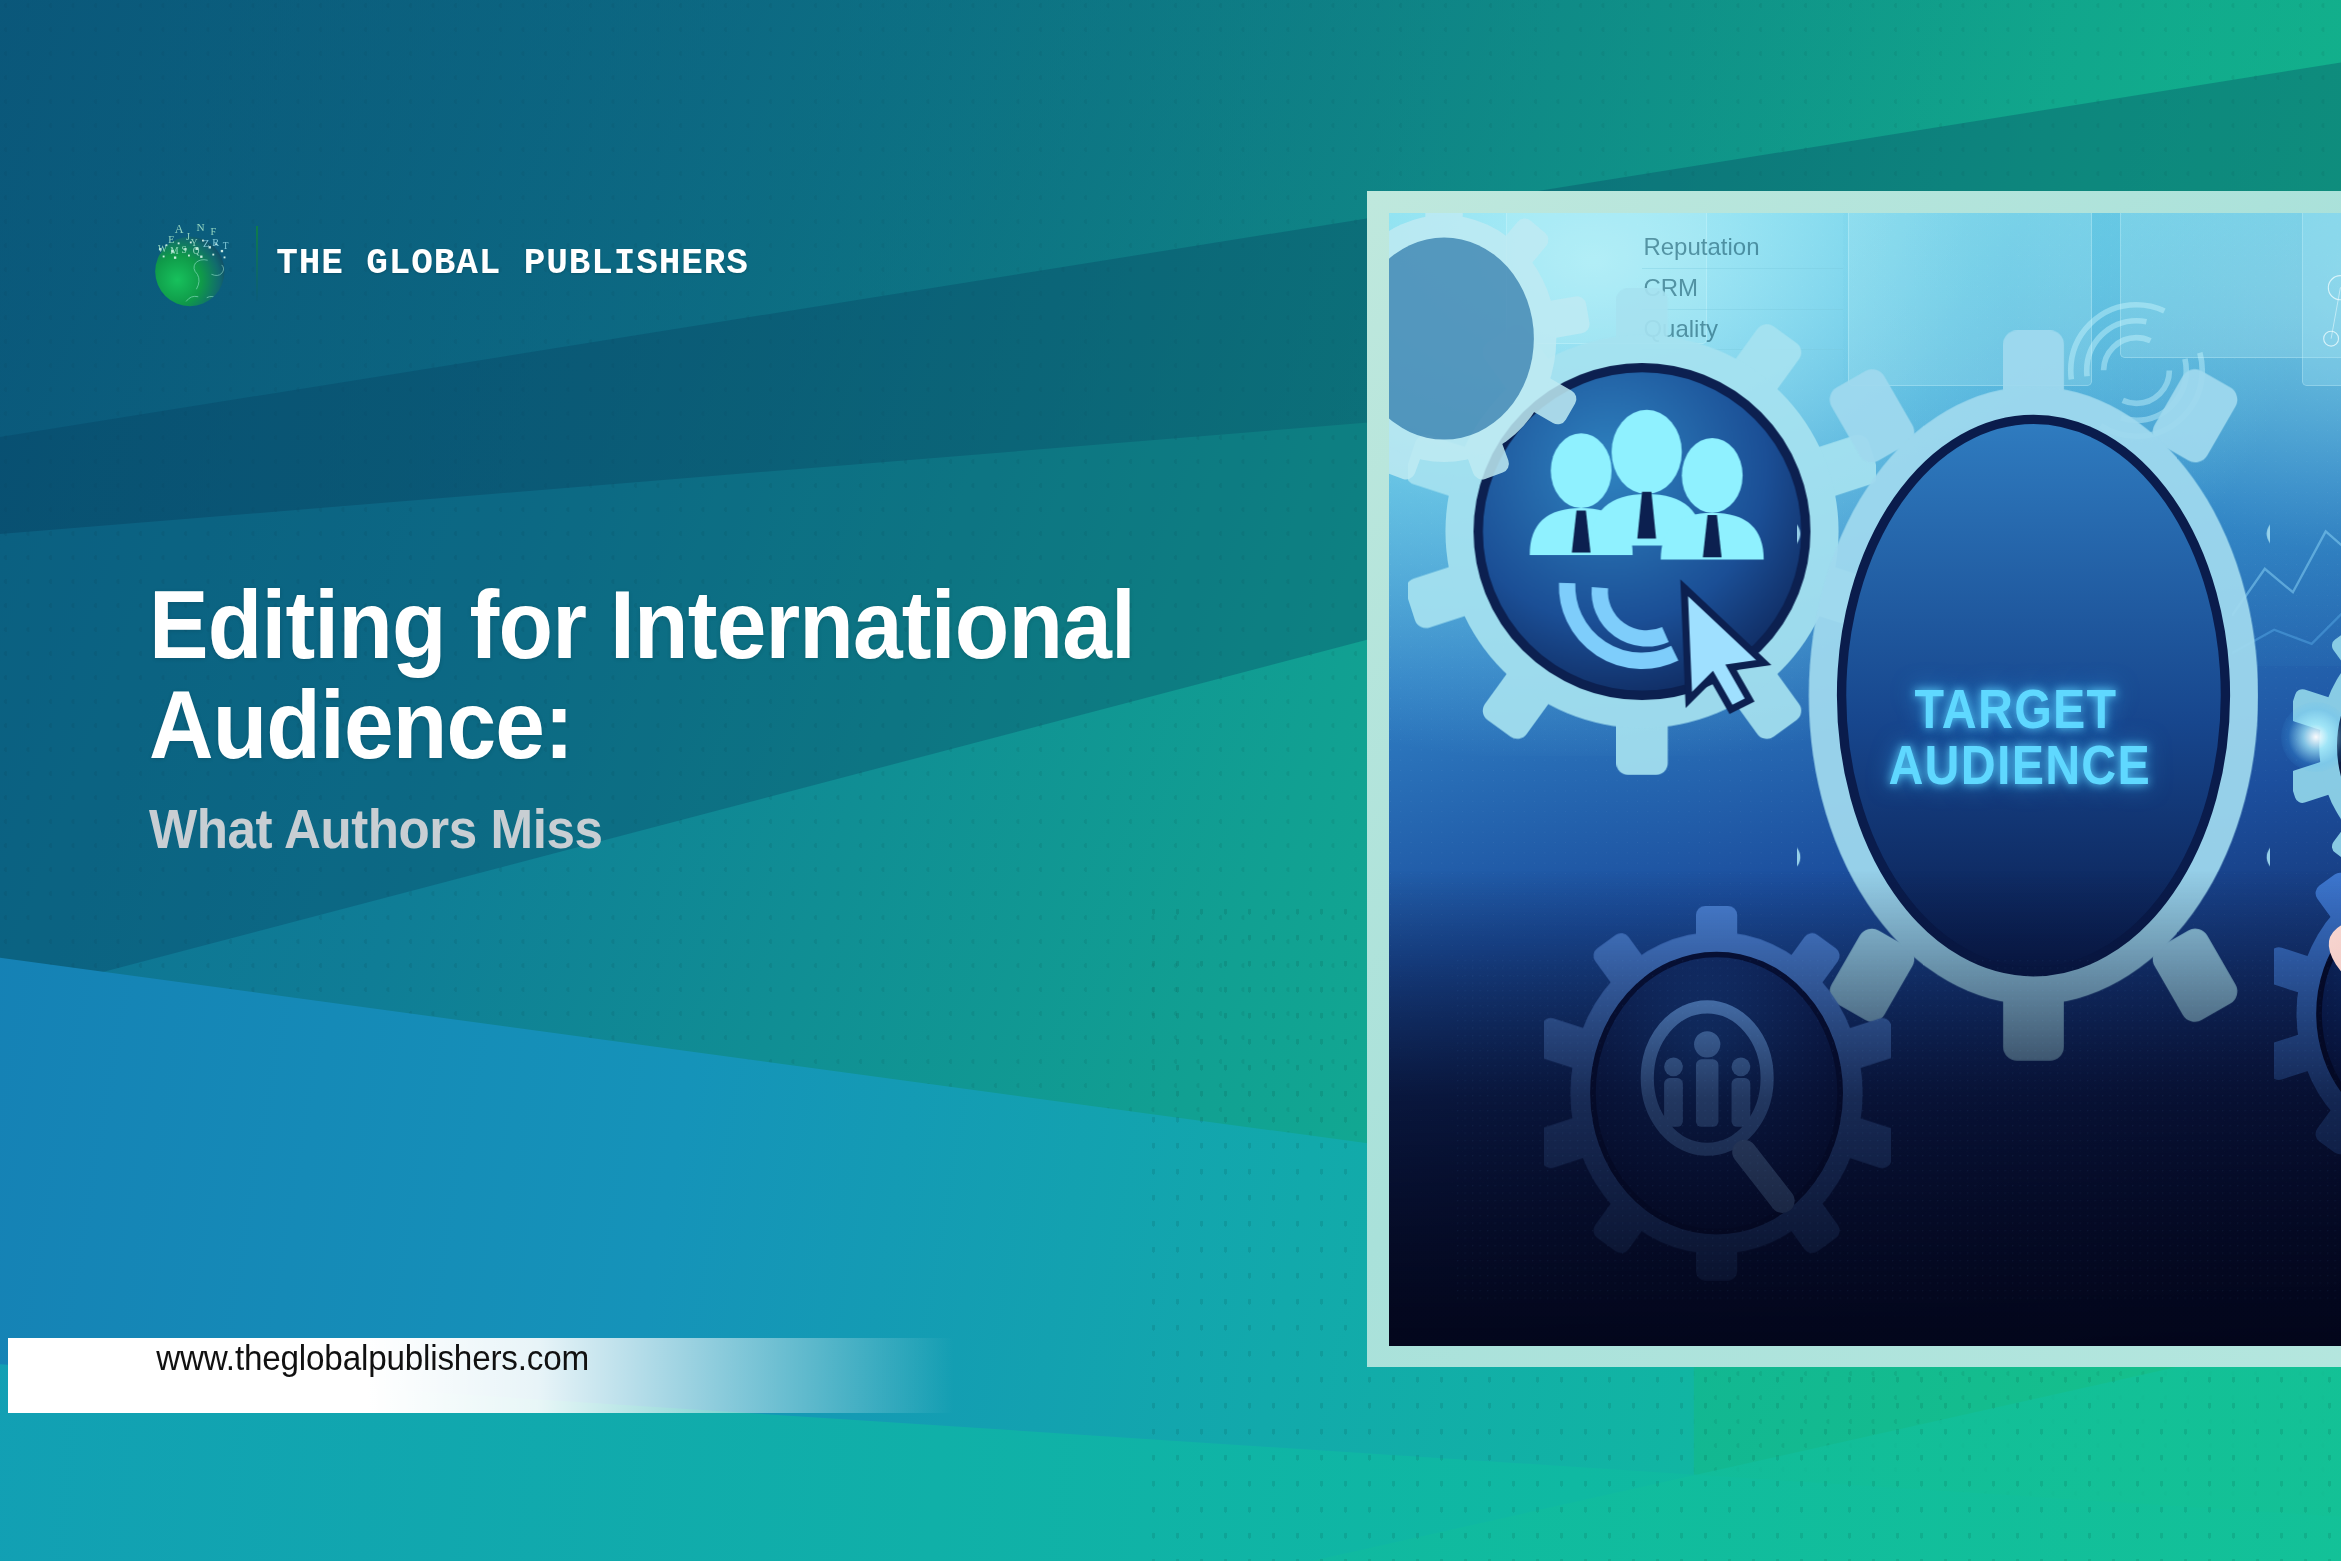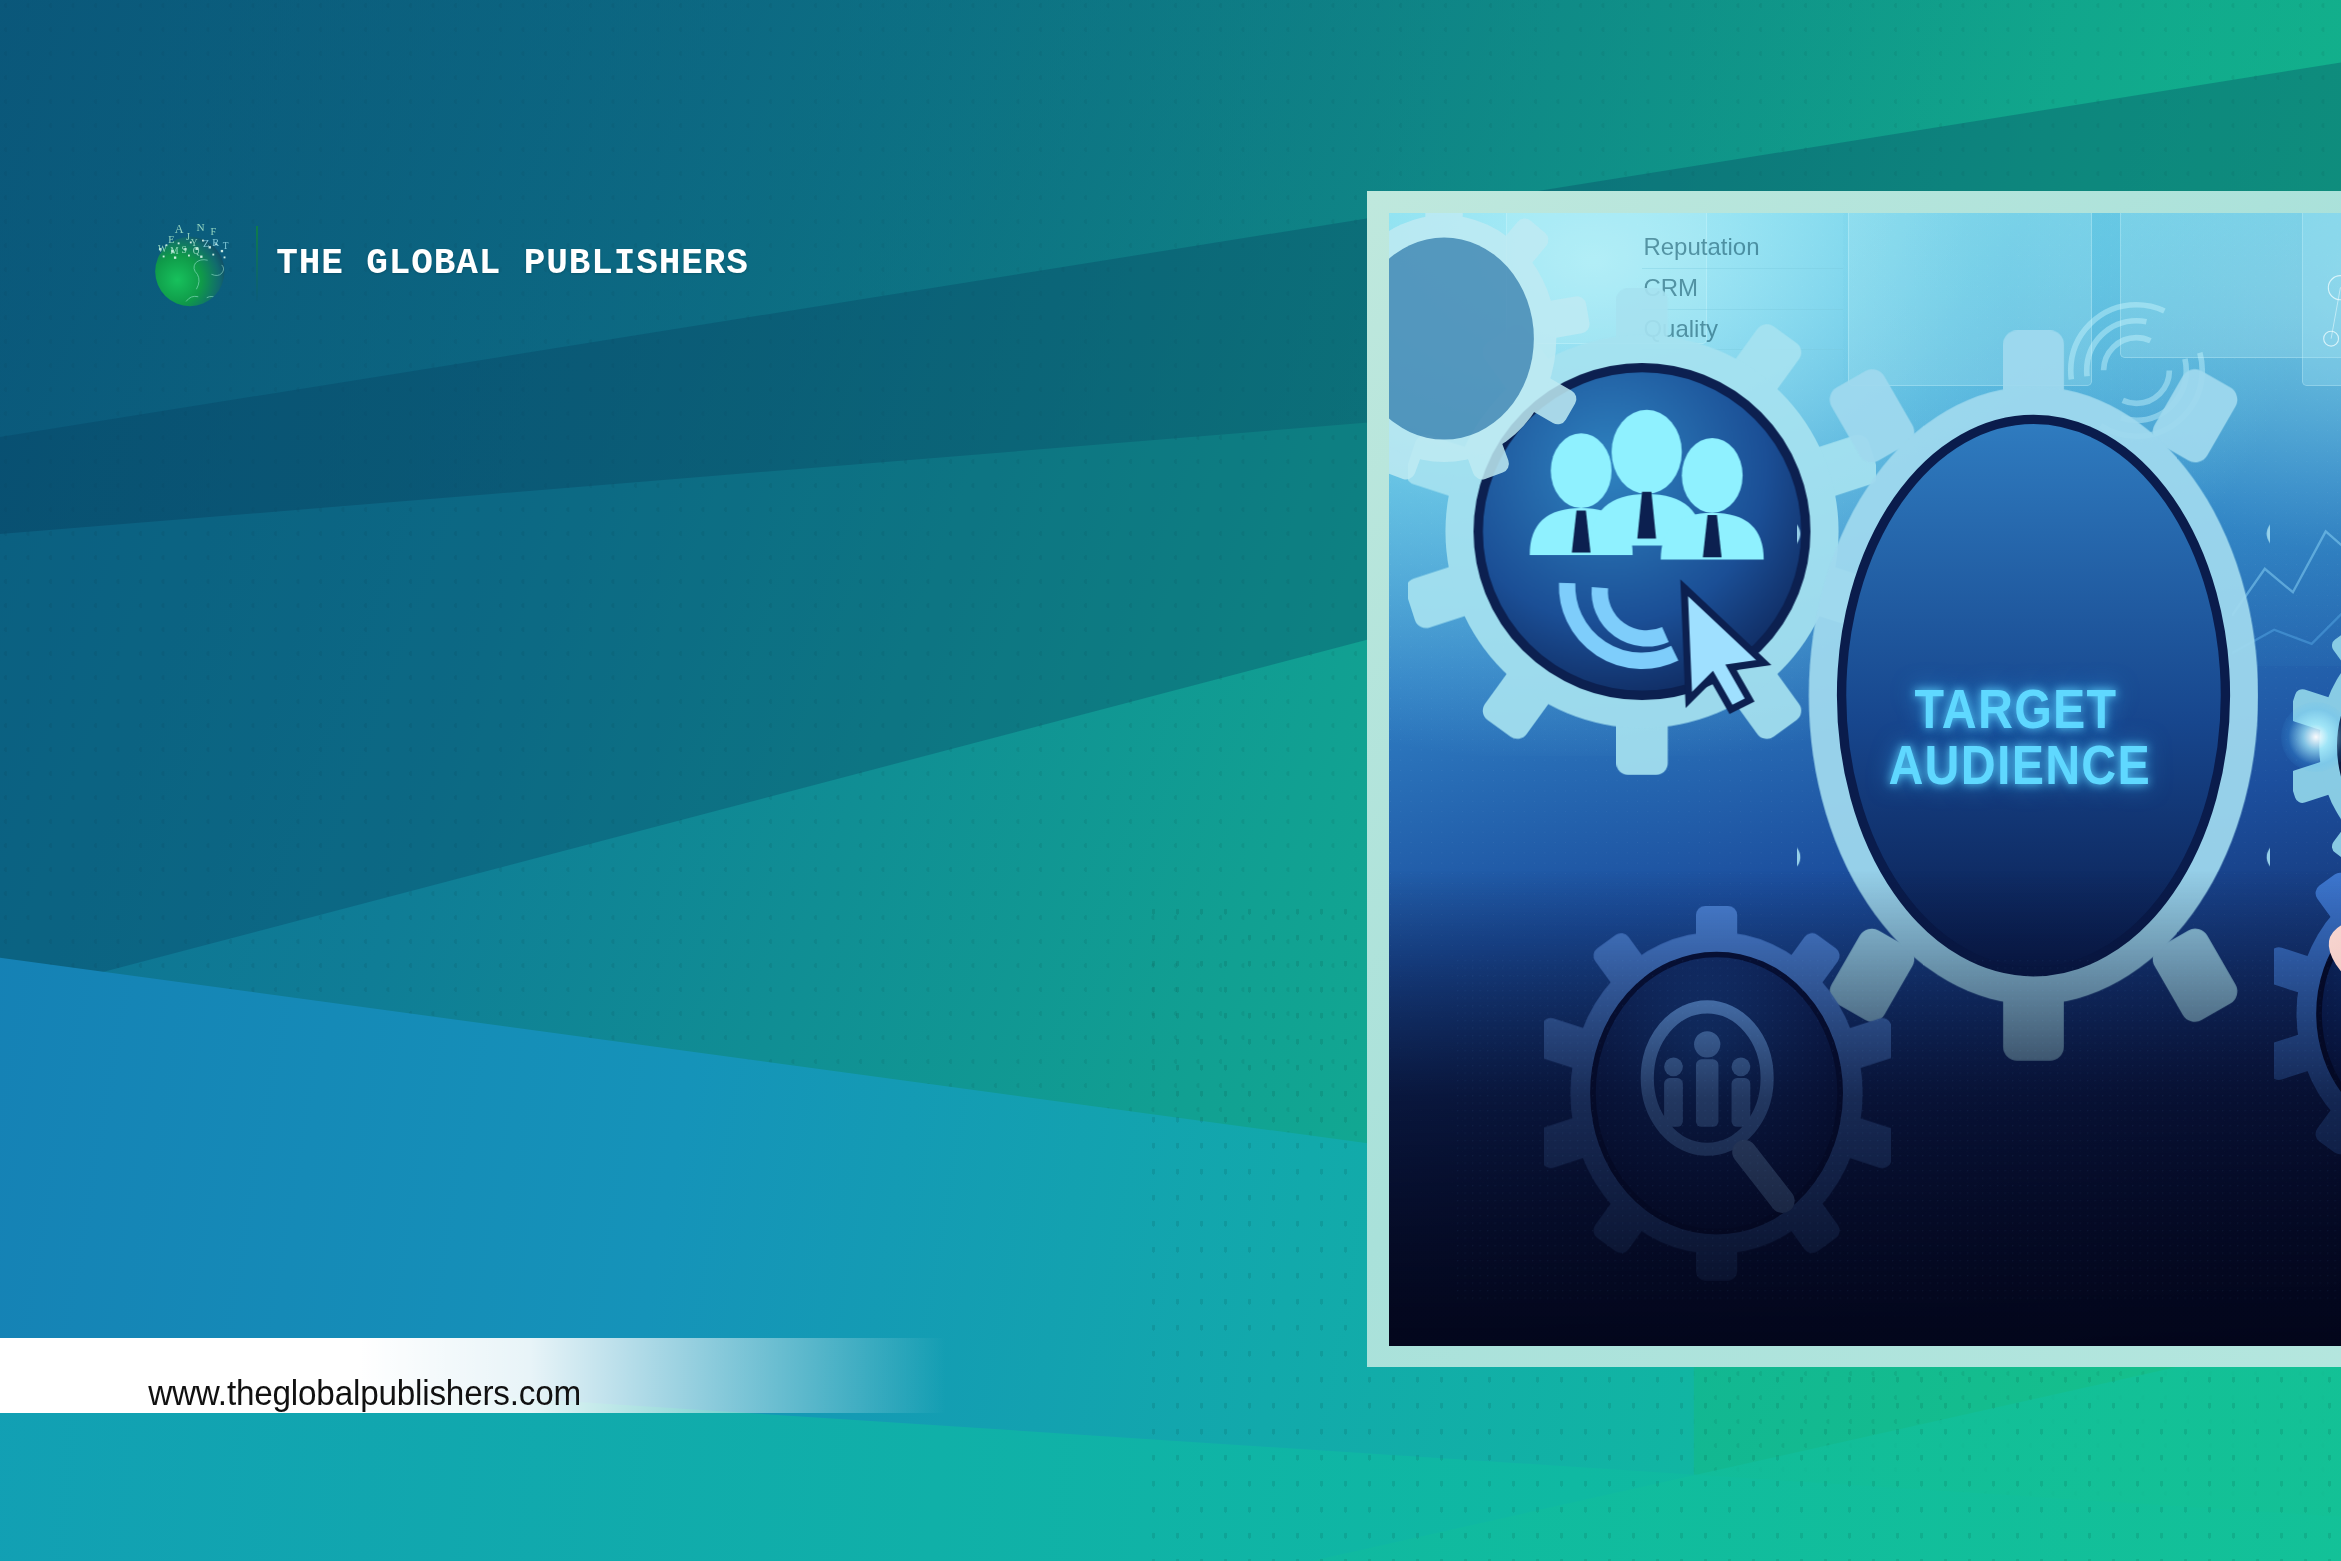--- a/index.html
+++ b/index.html
@@ -74,23 +74,23 @@
     text-shadow:0 1.4px 4.7px rgba(0,0,0,.13);
   }
   .h-sub{
     color:#c8ced3;font-weight:700;font-size:55px;line-height:1.1;
     letter-spacing:-0.5px;margin:24px 0 0 0;
     transform:scaleX(.93);transform-origin:left center;
   }
 
   
   .url-band{
-    position:absolute;left:0;top:1338px;width:946px;height:75px;
+    position:absolute;left:8px;top:1338px;width:946px;height:75px;
     background:linear-gradient(90deg,#ffffff 0%,#ffffff 38%,rgba(255,255,255,.90) 56%,rgba(255,255,255,.45) 78%,rgba(255,255,255,0) 100%);
-    display:flex;align-items:flex-end;
+    display:flex;align-items:flex-start;
   }
   .url-text{
     color:#111111;font-size:35px;font-weight:400;letter-spacing:-0.2px;
     padding-left:156px;transform:scaleX(.95);transform-origin:left center;white-space:nowrap;
   }
 
   
   .photo-card{
     position:absolute;left:1367px;top:191px;width:1178px;height:1176px;
     background:linear-gradient(135deg,#bfe8dd 0%,#a9e1da 45%,#b6e7df 100%);
@@ -224,20 +224,25 @@
           <text x="86" y="72" font-size="20" fill="#9fe0c6" stroke="none">S</text>
           <text x="110" y="74" font-size="20" fill="#9fe0c6" stroke="none">Q</text>
           <text x="174" y="64" font-size="20" fill="#8ed3e0" stroke="none">T</text>
         </g>
       </svg>
     </div>
     <div class="logo-divider"></div>
     <div class="logo-text">THE GLOBAL PUBLISHERS</div>
   </div>
 
+  <div class="headline">
+    <div class="h-title">Editing for International</div>
+    <div class="h-title">Audience:</div>
+    <div class="h-sub">What Authors Miss</div>
+  </div>
 
   <div class="url-band">
     <span class="url-text">www.theglobalpublishers.com</span>
   </div>
 
   <div class="photo-card">
     <div class="photo">
 
       <div class="haze"></div>
       <div class="haze2"></div>

